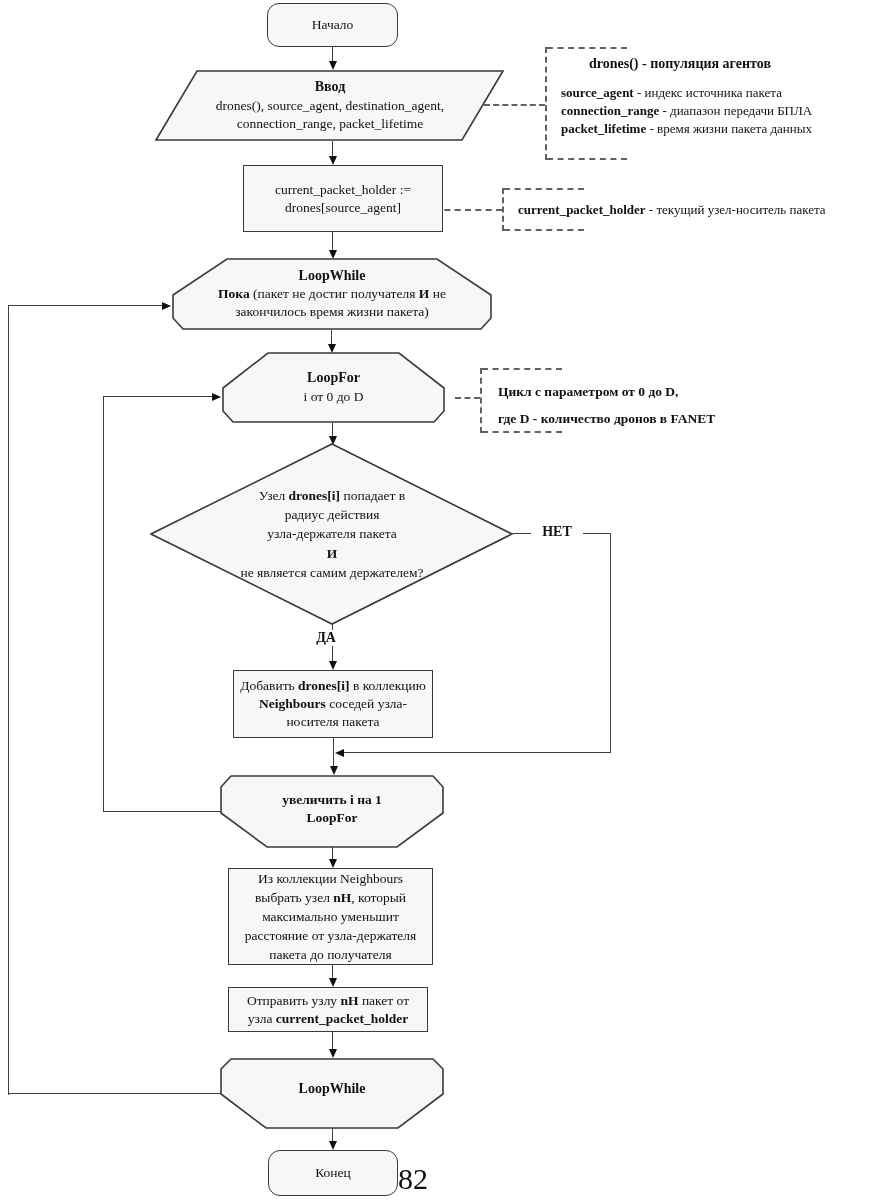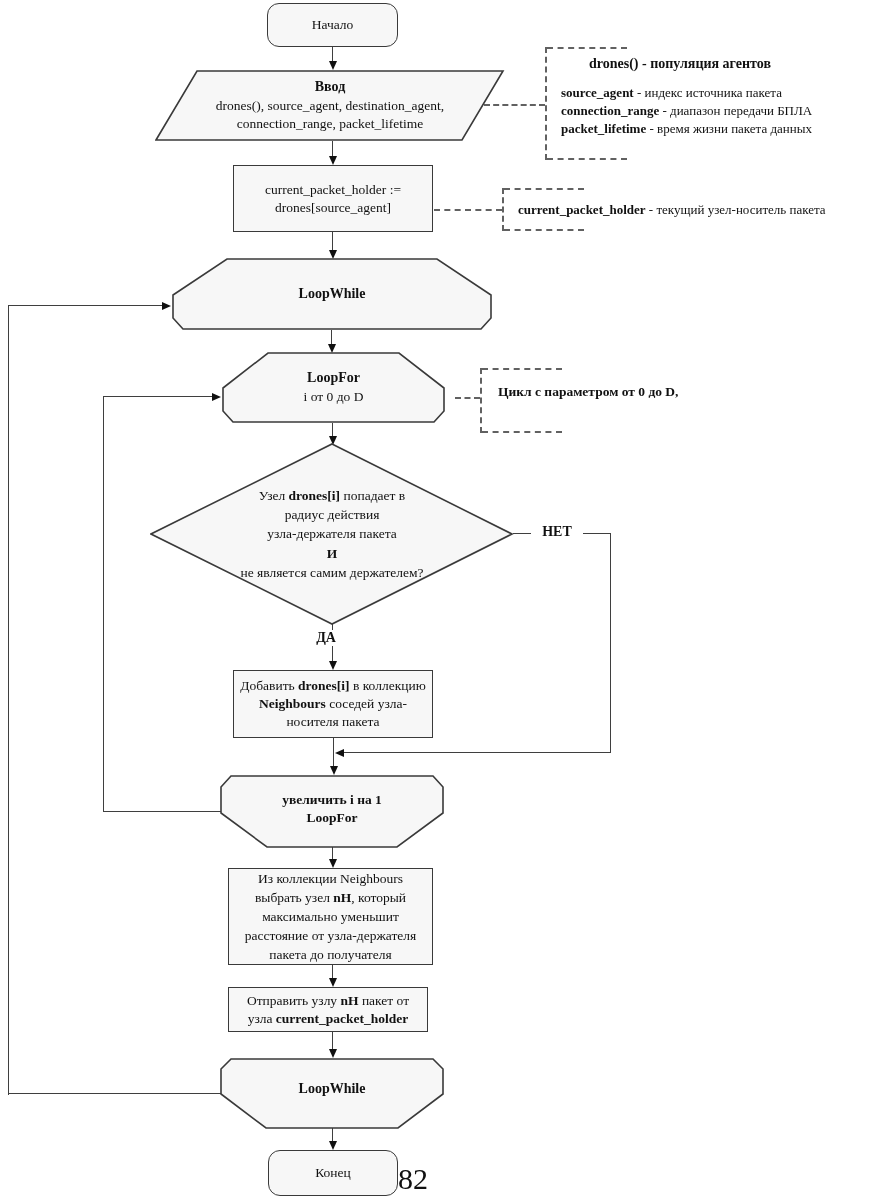--- a/index.html
+++ b/index.html
@@ -106,32 +106,36 @@
     <polygon points="42,1 348,1 307,70 1,70" fill="#f7f7f7" stroke="#3a3a3a" stroke-width="1.6"></polygon>
   </svg>
   <div class="overlay" style="left:165px;top:72px;width:330px;height:67px;">
     <div class="title">Ввод</div>
     <div>
         <div class="rich-line"><span>drones(), source_agent, destination_agent,</span></div>
         <div class="rich-line"><span>connection_range, packet_lifetime</span></div>
       </div>
   </div>
 
-  <div class="node-box" style="left:233px;top:165px;width:200px;height:67px;">
+  <div class="node-box" style="left:243px;top:165px;width:200px;height:67px;">
     <div>
         <div class="rich-line"><span>current_packet_holder :=</span></div>
         <div class="rich-line"><span>drones[source_agent]</span></div>
       </div>
   </div>
 
   <svg class="shape-svg" style="left:172px;top:258px;" width="320" height="72" viewBox="0 0 320 72">
     <polygon points="1,37 55,1 265,1 319,37 319,60 309,71 11,71 1,60" fill="#f7f7f7" stroke="#3a3a3a" stroke-width="1.6"></polygon>
   </svg>
   <div class="overlay" style="left:176px;top:260px;width:312px;height:68px;">
     <div class="title">LoopWhile</div>
+    <div>
+        <div class="rich-line"><b>Пока</b><span> (пакет не достиг получателя </span><b>И</b><span> не</span></div>
+        <div class="rich-line"><span>закончилось время жизни пакета)</span></div>
+      </div>
   </div>
 
   <svg class="shape-svg" style="left:222px;top:352px;" width="223" height="71" viewBox="0 0 223 71">
     <polygon points="1,36 46,1 177,1 222,36 222,59 212,70 11,70 1,59" fill="#f7f7f7" stroke="#3a3a3a" stroke-width="1.6"></polygon>
   </svg>
   <div class="overlay" style="left:226px;top:354px;width:215px;height:67px;">
     <div class="title">LoopFor</div>
     <div>
         <div class="rich-line"><span>i от 0 до D</span></div>
       </div>
@@ -207,17 +211,18 @@
 
   <div class="ann" id="ann-holder" style="left:502px;top:188px;width:322px;height:43px;">
     <div>
         <div class="rich-line"><b>current_packet_holder</b><span> - текущий узел-носитель пакета</span></div>
       </div>
   </div>
 
   <div class="ann" id="ann-loop" style="left:480px;top:368px;width:280px;height:65px;">
     <div>
         <div class="rich-line"><b>Цикл с параметром от 0 до D,</b></div>
+        <div class="rich-line"><b>где D - количество дронов в FANET</b></div>
       </div>
   </div>
 
   <div id="page-num">82</div>
 </div>
 
 </body></html>

